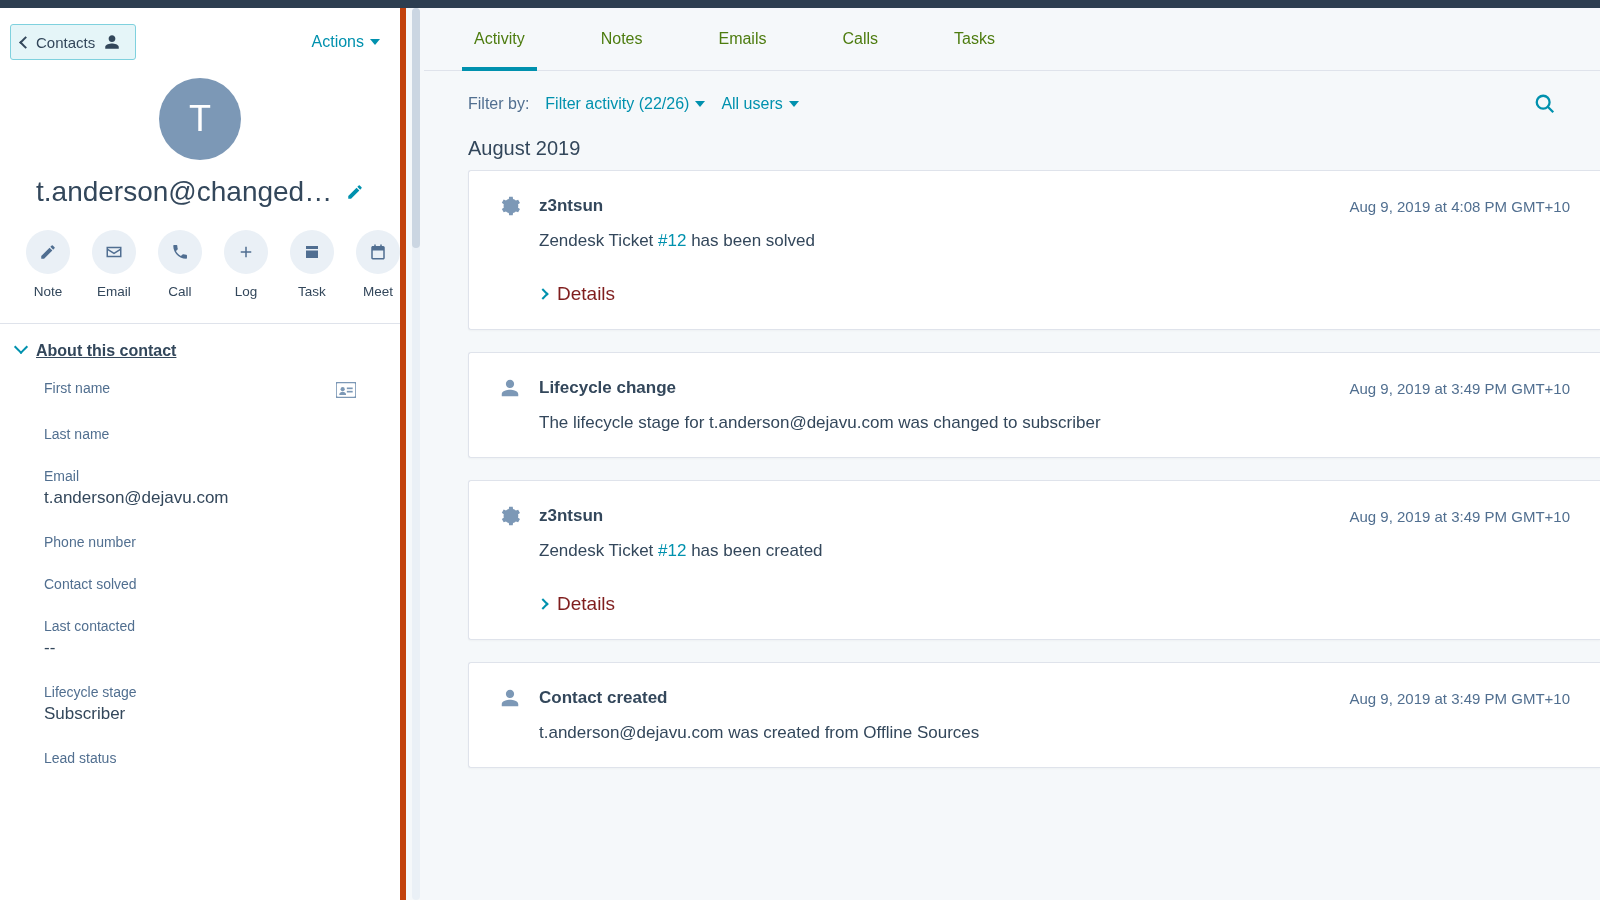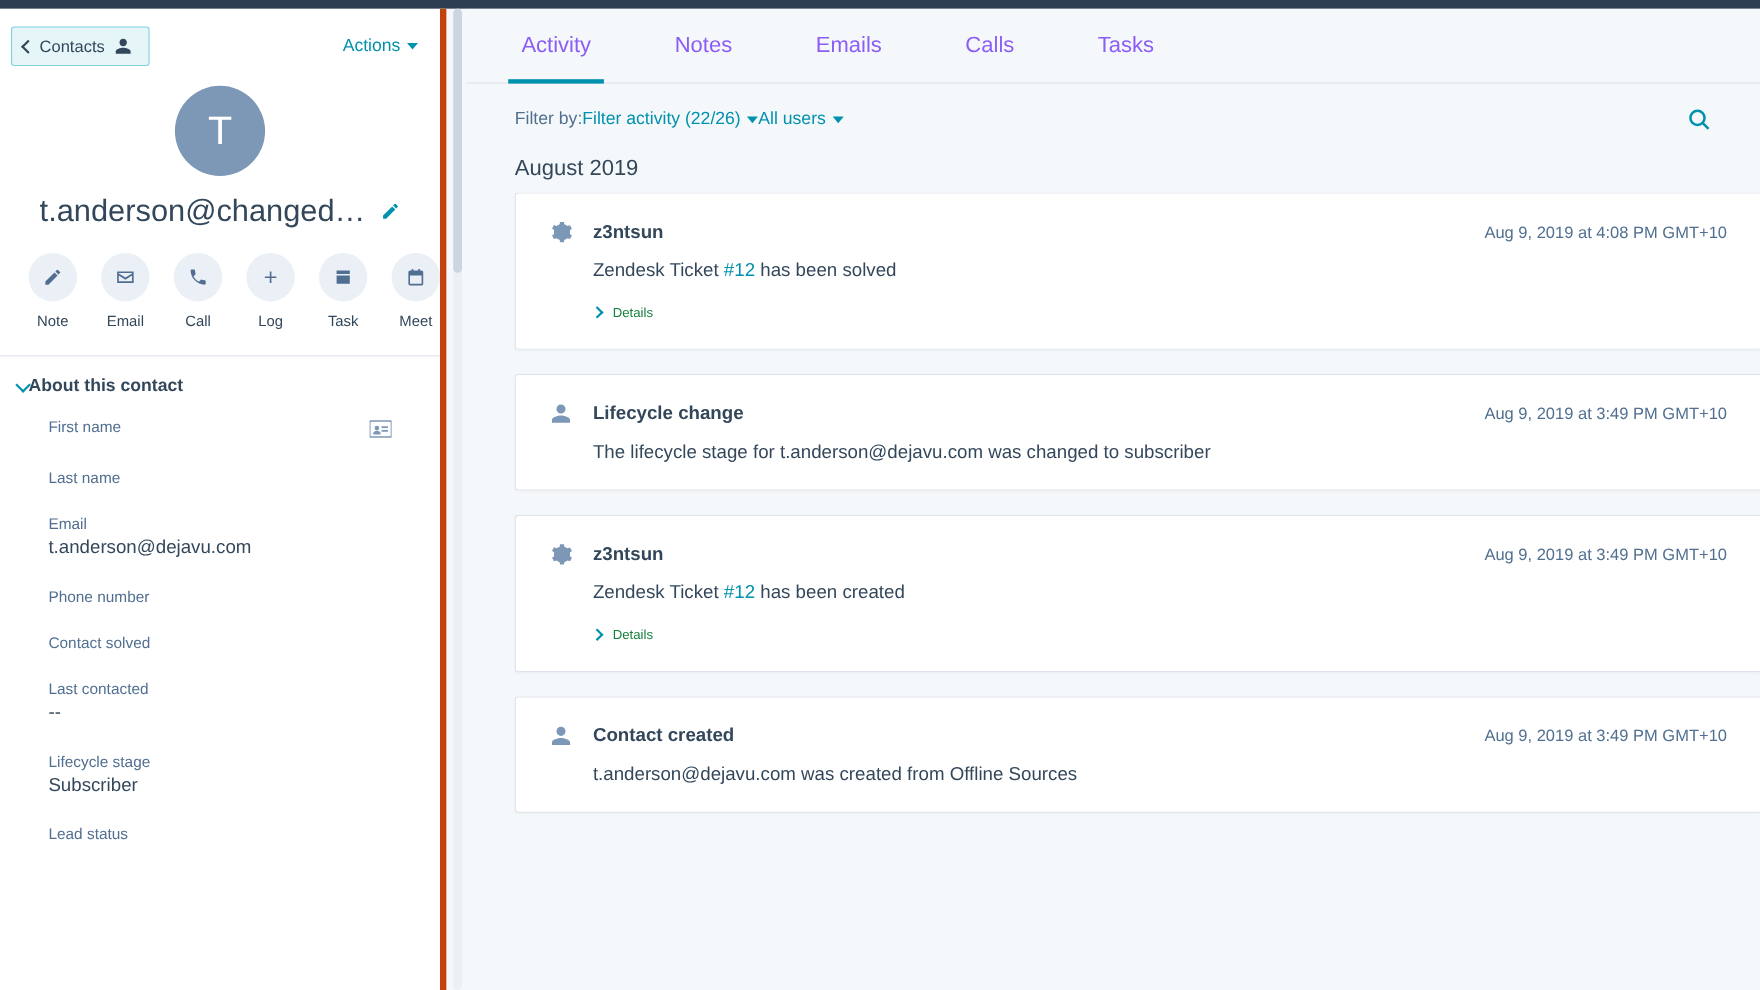--- a/index.html
+++ b/index.html
@@ -141,25 +141,26 @@
   }
   .action-circle svg { width: 18px; height: 18px; }
 
   .divider { border-top: 1px solid #dfe3eb; }
 
   .about-section {
     padding: 18px 14px 0;
   }
   .about-header {
     display: flex;
-    align-items: center;
+    gap: 10px;
     font-weight: 600;
     font-size: 16px;
     color: #33475b;
     cursor: pointer;
+    text-decoration: underline;
   }
   .about-header .caret-down-blue {
     width: 12px; height: 12px;
   }
   .about-header .caret-down-blue::before {
     content: "";
     display: block;
     width: 8px; height: 8px;
     border-right: 2px solid #0091ae;
     border-bottom: 2px solid #0091ae;
@@ -191,42 +192,43 @@
   }
   .tabs {
     display: flex;
     gap: 56px;
     border-bottom: 1px solid #dfe3eb;
     padding: 0 40px;
     background: #f5f8fa;
   }
   .tab {
     padding: 22px 10px;
-    font-size: 20px;
-    color: #8b5cf6;
+    font-size: 16px;
+    color: #4d7c0f;
     cursor: pointer;
     position: relative;
   }
   .tab.active::after {
     content: "";
     position: absolute;
     left: -2px; right: -2px; bottom: -1px;
     height: 4px;
     background: #0091ae;
   }
 
   .filter-row {
     display: flex;
     align-items: center;
     justify-content: space-between;
     padding: 22px 44px 8px;
   }
   .filter-left {
     display: flex;
     align-items: center;
+    gap: 16px;
     font-size: 16px;
     text-align: right;
   }
   .filter-label { color: #516f90; }
   .filter-link {
     color: #0091ae;
     cursor: pointer;
     display: inline-flex;
     align-items: center;
     gap: 6px;
@@ -279,26 +281,26 @@
   }
   .card-body {
     margin-left: 40px;
     margin-top: 14px;
     font-size: 17px;
     color: #33475b;
   }
   .ticket-link { color: #0091ae; }
   .details-link {
     margin-left: 40px;
-    margin-top: 21px;
+    margin-top: 32px;
     display: inline-flex;
     align-items: center;
     gap: 10px;
-    color: #15803d;
-    font-size: 12px;
+    color: #7f1d1d;
+    font-size: 19px;
     cursor: pointer;
   }
   .chev-right-sm {
     width: 8px; height: 8px;
     border-right: 2px solid #0091ae;
     border-top: 2px solid #0091ae;
     transform: rotate(45deg);
     display: inline-block;
   }
 

